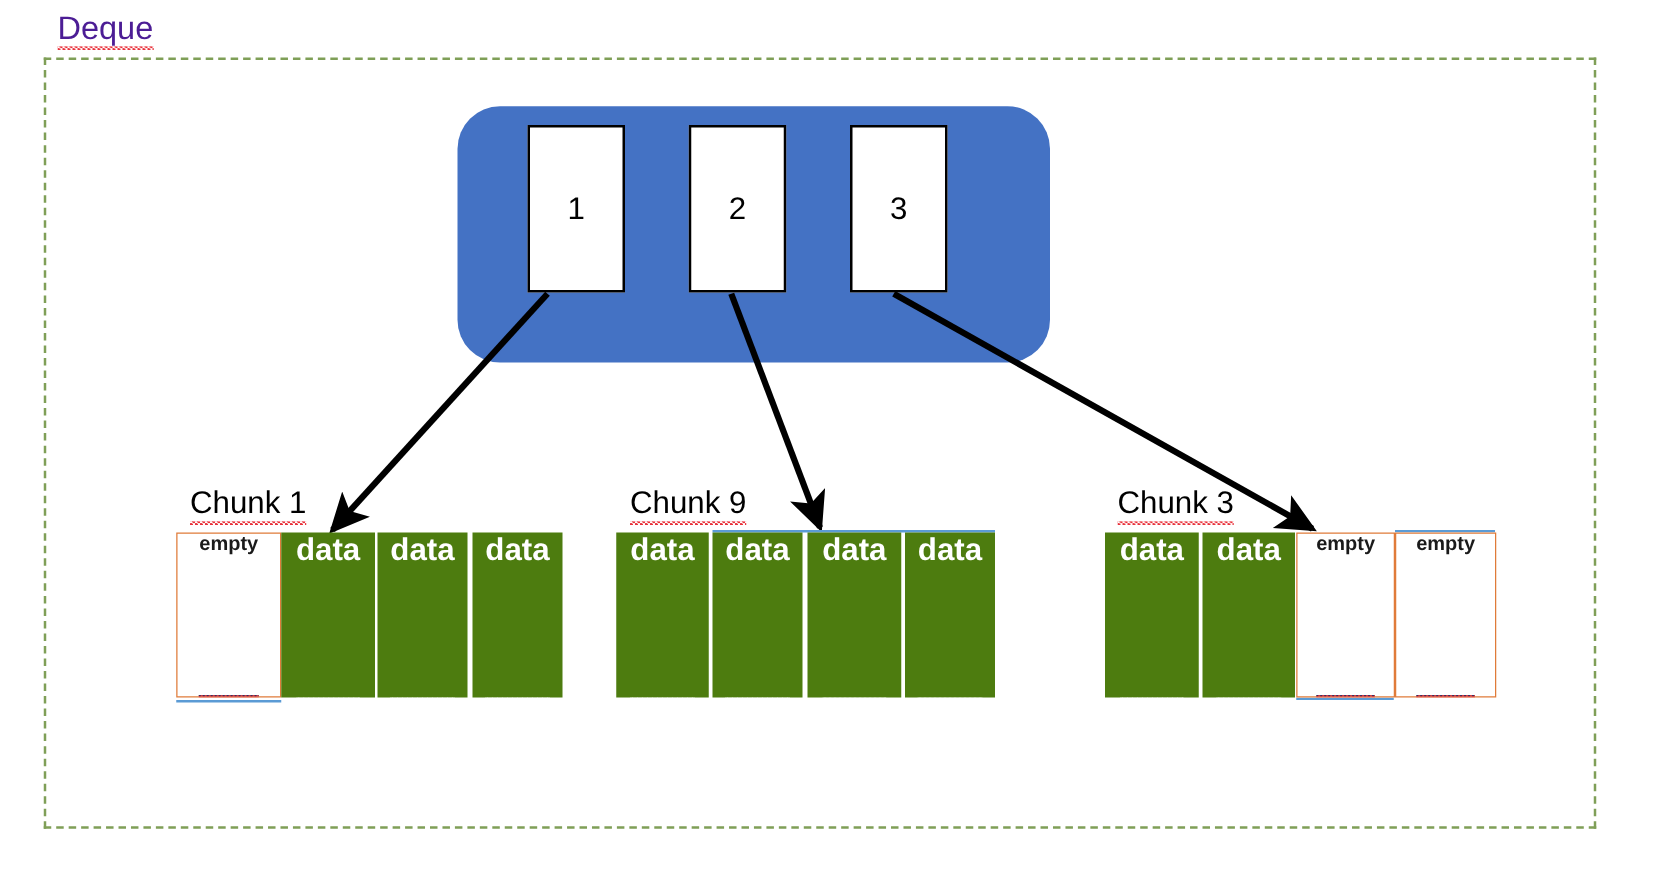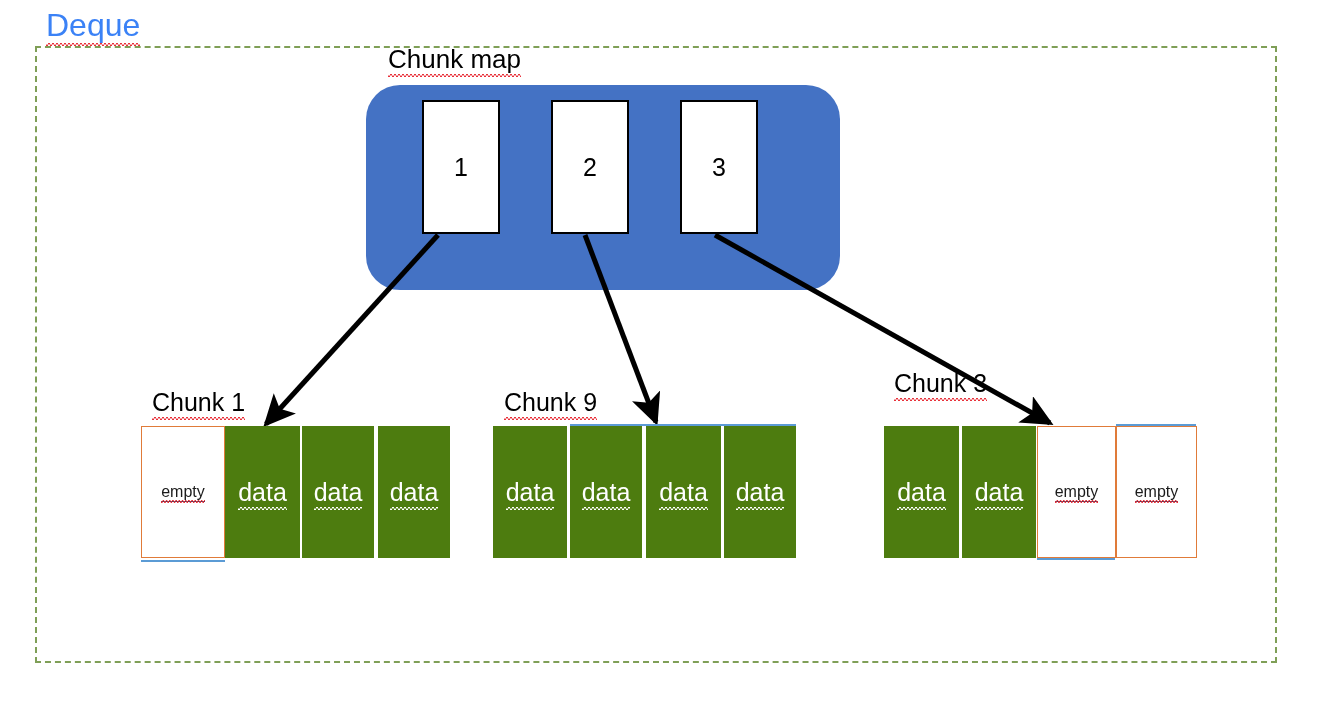--- a/index.html
+++ b/index.html
@@ -19,22 +19,22 @@
     left: 0; top: 0;
     width: 1330px;
     height: 709px;
   }
 
   
   .deque-title {
     position: absolute;
     left: 46px;
     top: 8px;
-    font-size: 32px;
-    color: #3b82f6;
+    font-size: 26px;
+    color: #4c1d95;
     line-height: 1.1;
     white-space: nowrap;
   }
 
   
   .slide-frame {
     position: absolute;
     left: 35px;
     top: 46px;
     width: 1242px;
@@ -94,30 +94,30 @@
   
   .chunk-label {
     position: absolute;
     font-size: 25px;
     color: #000000;
     white-space: nowrap;
     line-height: 1.1;
   }
   .chunk-label-0 { left: 152px; top: 389px; }
   .chunk-label-1 { left: 504px; top: 389px; }
-  .chunk-label-2 { left: 894px; top: 370px; text-align: center; }
+  .chunk-label-2 { left: 894px; top: 389px; text-align: center; }
 
   .cell {
     position: absolute;
     box-sizing: border-box;
     display: flex;
-    align-items: center;
     justify-content: center;
     top: 426px;
     height: 132px;
+    font-weight: bold;
   }
   .cell.data {
     background: #4d7c0f;
     border: none;
     color: #ffffff;
     font-size: 25px;
   }
   .cell.empty {
     background: #ffffff;
     border: 1.5px solid #E07B39;
@@ -175,23 +175,20 @@
 <body>
 
 <div class="stage">
 
   <div class="deque-title">
     <span class="sq"><span>Deque</span></span>
   </div>
 
   <div class="slide-frame"></div>
 
-  <div class="chunkmap-label">
-    <span class="sq"><span>Chunk map</span></span>
-  </div>
 
   <div class="chunkmap-box"></div>
 
   <div class="map-slot map-slot-0">
     <span>1</span>
   </div>
   <div class="map-slot map-slot-1">
     <span>2</span>
   </div>
   <div class="map-slot map-slot-2">

